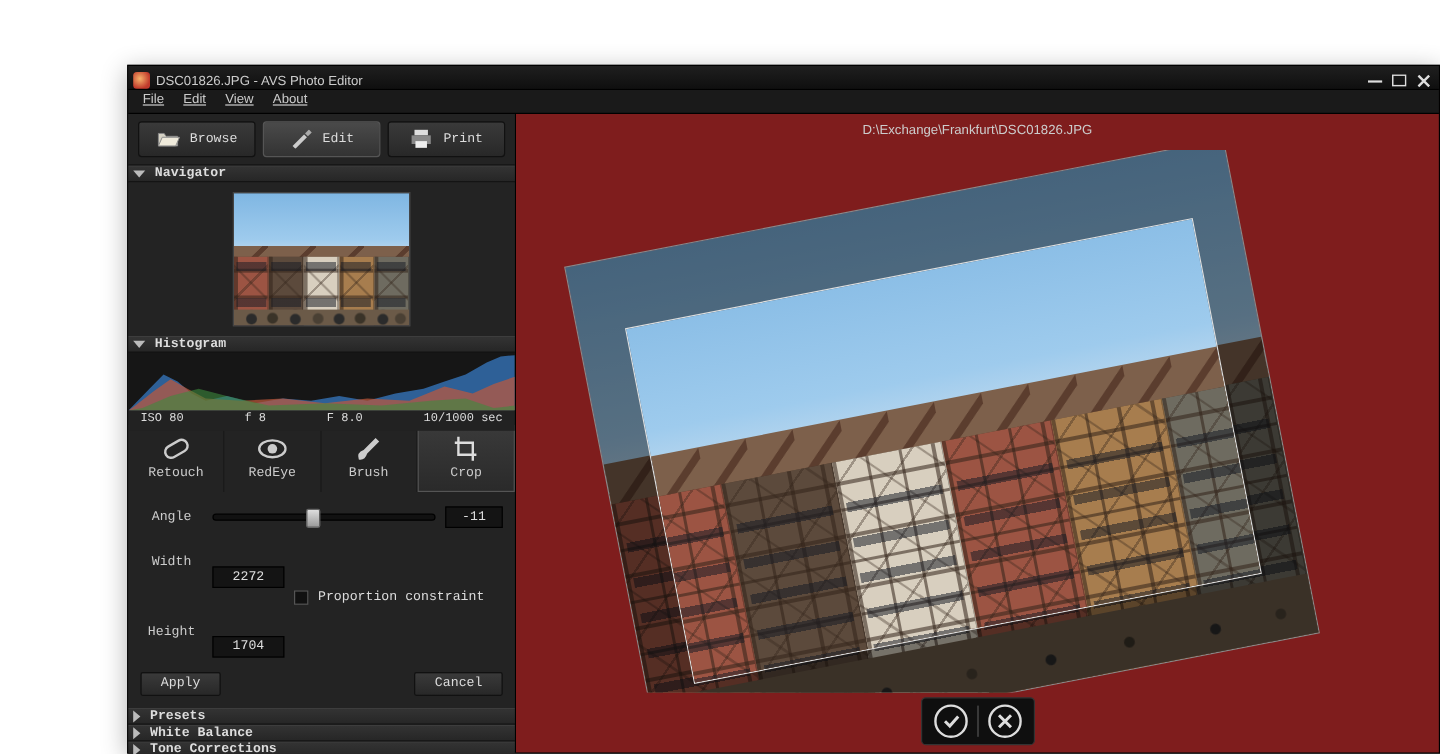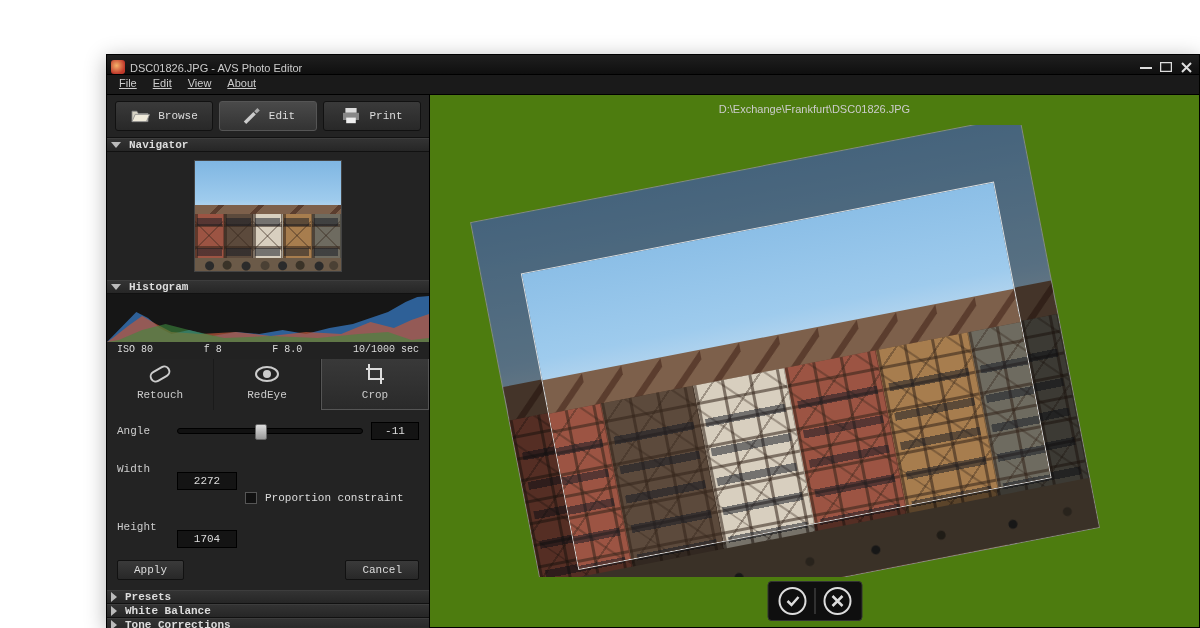--- a/index.html
+++ b/index.html
@@ -59,21 +59,21 @@
     height: calc(100% - 40px);
   }
   .sidebar {
     width: 323px;
     background: #232323;
     border-right: 1px solid #000;
     display:flex; flex-direction:column;font-family:Liberation Mono, monospace;
   }
   .content {
     flex: 1;
-    background: #4d7c0f;
+    background: #7f1d1d;
     position: relative;
   }
   .toolbar {
     display:flex; gap: 6px;
     padding: 6px 8px;
     background: #232323;
     border-bottom: 1px solid #111;
   }
   .tbtn {
     flex:1;
@@ -137,21 +137,21 @@
   }
   .tool:last-child { border-right:none; }
   .tool.active { background: linear-gradient(#3a3a3a,#2a2a2a); border:1px solid #555; }
   .tool .tic { width:24px; height:22px; }
   .crop-controls {
     padding: 12px 10px 10px;
     background:#232323;
     display:flex; flex-direction:column; gap:8px;
   }
   .row { display:flex; align-items:center; gap:8px; }
-  .row .lbl { width:52px; text-align:left; color:#ccc; }
+  .row .lbl { width:52px; text-align:center; color:#ccc; }
   .slider {
     flex:1; height:6px; background:#111; border:1px solid #000; border-radius:3px; position:relative;
   }
   .slider .knob {
     position:absolute; top:-5px; width:12px; height:16px;
     background:linear-gradient(#ddd,#999); border:1px solid #666; border-radius:2px;
   }
   .valbox {
     width:48px; height:18px; background:#141414; border:1px solid #000;
     display:flex; align-items:center; justify-content:center; color:#ddd;
@@ -381,20 +381,26 @@
             <rect x="2" y="6" width="20" height="10" rx="5" transform="rotate(-30 12 11)" fill="none" stroke="#ccc" stroke-width="2"></rect>
           </svg>
           <span>Retouch</span>
         </div>
         <div class="tool">
           <svg class="tic" viewBox="0 0 24 22">
             <ellipse cx="12" cy="11" rx="11" ry="7" fill="none" stroke="#ccc" stroke-width="2"></ellipse>
             <circle cx="12" cy="11" r="4" fill="#ccc"></circle>
           </svg>
           <span>RedEye</span>
+        </div>
+        <div class="tool">
+          <svg class="tic" viewBox="0 0 24 22">
+            <path d="M4 20 Q2 14 8 12 L18 2 L21 5 L11 15 Q9 21 4 20 Z" fill="#ccc"></path>
+          </svg>
+          <span>Brush</span>
         </div>
         <div class="tool active">
           <svg class="tic" viewBox="0 0 24 22">
             <path d="M6 1 V16 H21 M3 6 H18 V21" fill="none" stroke="#ddd" stroke-width="2"></path>
           </svg>
           <span>Crop</span>
         </div>
       </div>
 
       <div class="crop-controls">

